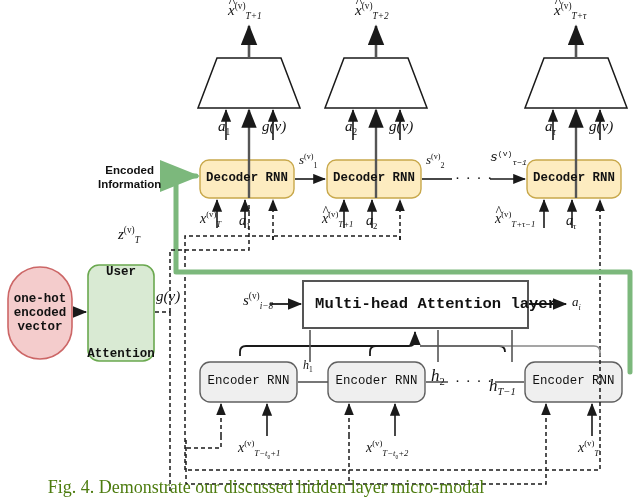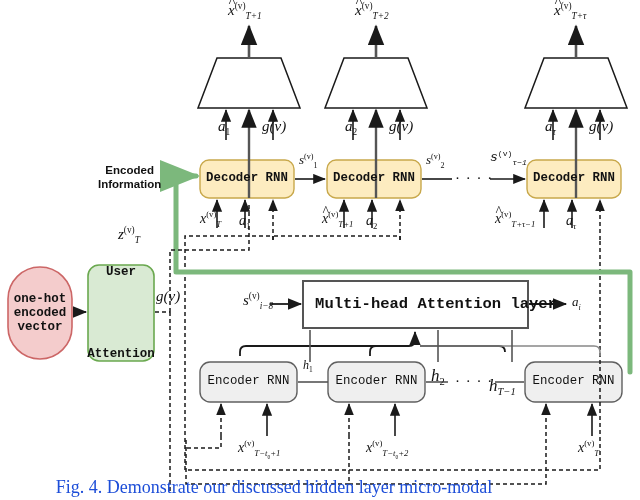--- a/index.html
+++ b/index.html
@@ -9,22 +9,22 @@
   .lbl{position:absolute;font-family:"Liberation Serif",serif;color:#111;white-space:nowrap;}
   .boxlabel{position:absolute;display:flex;align-items:center;justify-content:center;
             font-family:Liberation Mono, monospace;font-weight:bold;color:#111;
             text-align:center;line-height:1.12;pointer-events:none;}
   .mi{font-family:"Liberation Serif",serif;font-style:italic;}
   sup.sm{font-size:.62em;font-style:normal;vertical-align:super;line-height:0;}
   sub.sm{font-size:.62em;font-style:italic;vertical-align:sub;line-height:0;}
   sub.smn{font-size:.62em;font-style:normal;vertical-align:sub;line-height:0;}
   .hatwrap{position:relative;display:inline-block;}
   .hat{position:absolute;left:50%;top:-.52em;transform:translateX(-50%);font-size:1em;}
-  .caption{position:absolute;left:12px;width:524px;text-align:center;
-           font-family:"Liberation Serif",serif;color:#1d4ed8;}
+  .caption{position:absolute;left:4px;width:524px;text-align:center;
+           font-family:"Liberation Serif",serif;color:#4d7c0f;}
 </style>
 </head>
 <body>
 
 <div id="stage">
 
   <svg id="svgroot" viewBox="0 0 640 500">
     <defs>
       <marker id="ah" markerWidth="9" markerHeight="9" refX="7.4" refY="3.2" orient="auto">
         <path d="M0,0 L8,3.2 L0,6.4 z" fill="#1a1a1a"></path>

